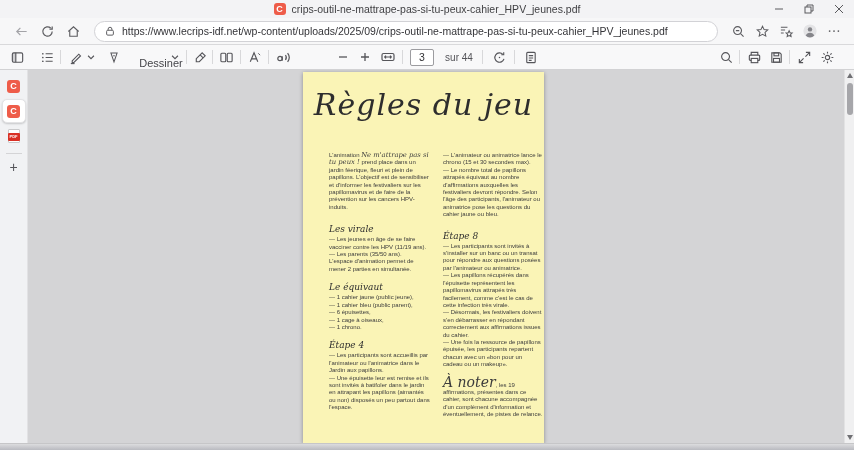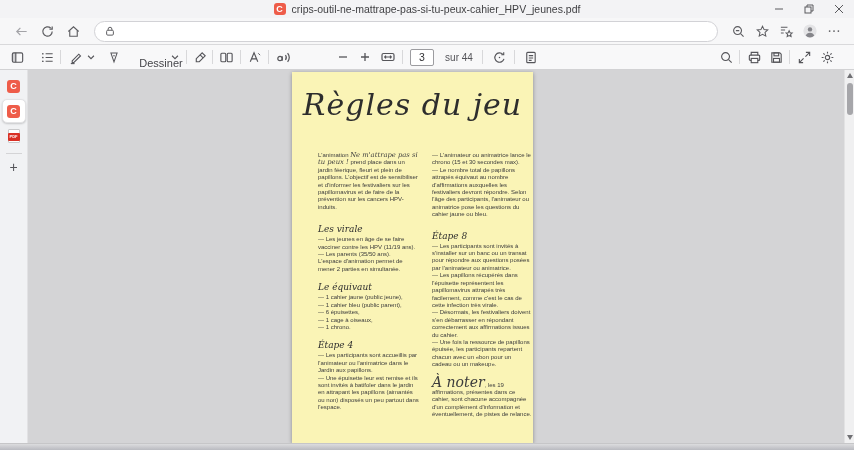--- a/index.html
+++ b/index.html
@@ -50,21 +50,21 @@
   .viewer { flex:1; position:relative; background:#d4d4d6; overflow:hidden; }
 
   
   .vscroll { position:absolute; right:0; top:0; bottom:0; width:10px; background:#f0f0f1; border-left:1px solid #e2e2e3; }
   .arr { position:absolute; left:2px; width:0; height:0; border-left:3px solid transparent; border-right:3px solid transparent; }
   .arr.up { top:3px; border-bottom:5px solid #707074; }
   .arr.down { bottom:3px; border-top:5px solid #707074; }
   .thumb { position:absolute; left:2px; top:13px; width:6px; height:32px; background:#a6a6aa; border-radius:3px; }
 
   
-  .page { position:absolute; left:264px; top:2px; width:241px; height:371px; background:#faf4b6;
+  .page { position:absolute; left:275px; top:2px; width:241px; height:371px; background:#faf4b6;
     box-shadow:0 1px 4px rgba(0,0,0,.35); }
   .page-title { text-align:center; margin-top:16px; font:italic 30px/34px "DejaVu Serif",serif; color:#2d2d2d; letter-spacing:1px; }
   .col { position:absolute; }
   .col-left { left:26px; top:80px; width:103px; }
   .col-right { left:140px; top:80px; width:100px; }
   .body { font:6px/7.4px "Liberation Sans",sans-serif; color:#3c3c3c; margin:0; }
   .script-h { font:italic 9px/10px "DejaVu Serif",serif; color:#2e2e2e; margin:9px 0 2px; }
   .script-inline { font:italic 6.8px/7.4px "DejaVu Serif",serif;text-align:right; }
 
   
@@ -116,20 +116,21 @@
         <path d="M4 7v6h8V7"></path>
       </svg>
   </span>
   <div class="urlpill">
     <span>
       <svg width="12" height="12" viewBox="0 0 16 16" fill="none" stroke="#5c5c60" stroke-width="1.3">
           <rect x="3.5" y="7" width="9" height="6.5" rx="1.5"></rect>
           <path d="M5.5 7V5.5a2.5 2.5 0 0 1 5 0V7"></path>
         </svg>
     </span>
+    <span class="url-text">https://www.lecrips-idf.net/wp-content/uploads/2025/09/crips-outil-ne-mattrape-pas-si-tu-peux-cahier_HPV_jeunes.pdf</span>
   </div>
   <div class="urlicons">
     <span class="navbtn">
       <svg width="15" height="15" viewBox="0 0 16 16" fill="none" stroke="currentColor" stroke-width="1.2">
           <circle cx="7" cy="7" r="4.2"></circle>
           <path d="M10.2 10.2l3.2 3.2M5.2 7h3.6"></path>
         </svg>
     </span>
     <span class="navbtn">
       <svg width="15" height="15" viewBox="0 0 16 16" fill="none" stroke="currentColor" stroke-width="1.1">

